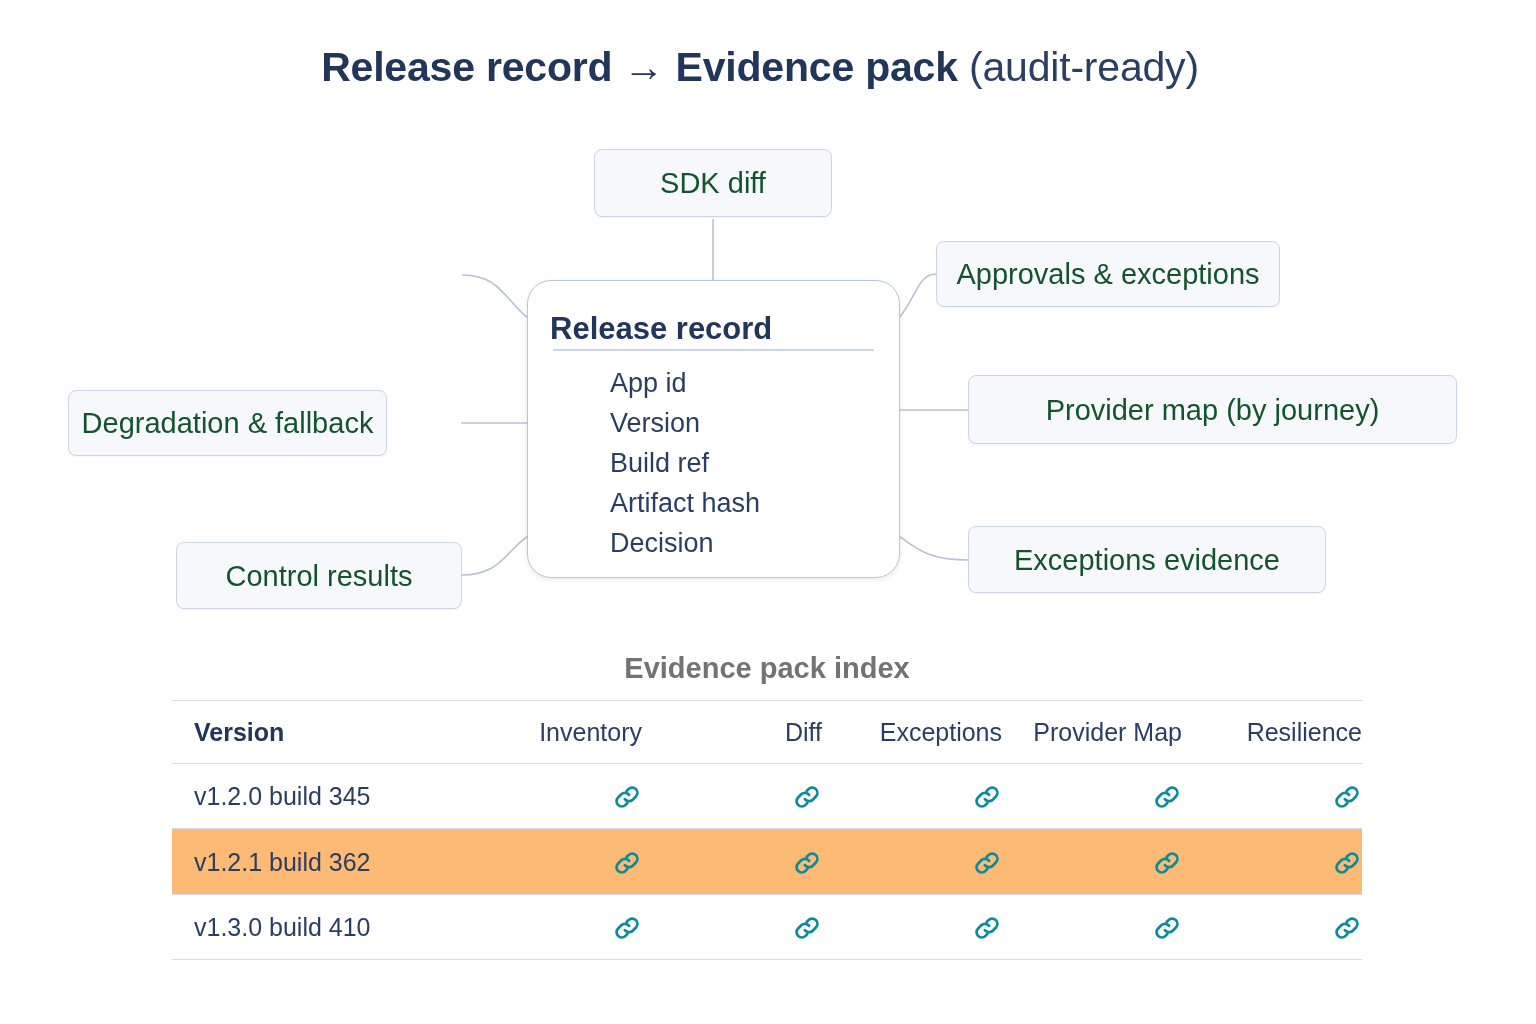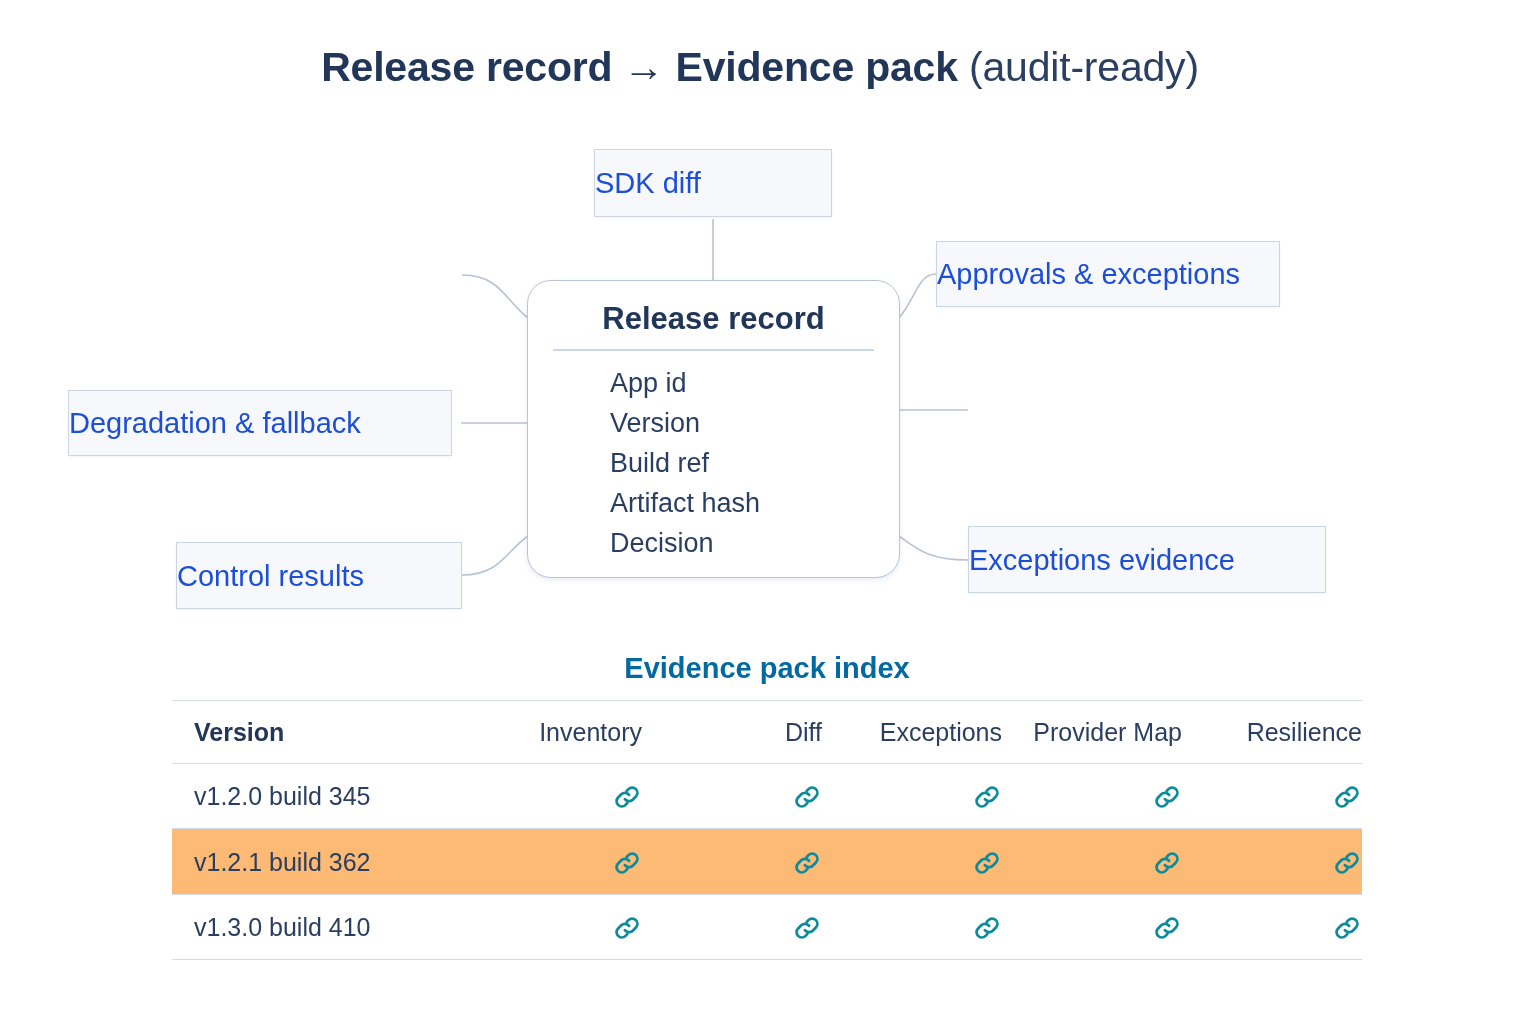--- a/index.html
+++ b/index.html
@@ -57,51 +57,51 @@
     width: 1536px;
     height: 640px;
     pointer-events: none;
   }
 
   .node {
     position: absolute;
     box-sizing: border-box;
     background: #f6f8fb;
     border: 1.4px solid #ccd5e4;
-    border-radius: 0;
+    border-radius: 8px;
     display: flex;
     align-items: center;
+    justify-content: center;
     font-size: 29px;
     line-height: 34px;
-    color: #1d4ed8;
+    color: #14532d;
     white-space: nowrap;
     box-shadow: 0 1px 2px rgba(40,60,100,0.06);
   }
 
   
   #center-card {
     position: absolute;
     left: 527px;
     top: 280px;
     width: 373px;
     height: 298px;
     box-sizing: border-box;
     background: #ffffff;
     border: 1.8px solid #b9c5d9;
     border-radius: 24px;
     box-shadow: 0 2px 5px rgba(40,60,100,0.10);
     padding: 18px 22px 16px 22px;
   }
   #center-card .card-title {
-    text-align: center;
     font-size: 31px;
     line-height: 40px;
     font-weight: 700;
     color: #22365a;
-    padding-bottom: 10px;
+    margin-top: 10px;
   }
   #center-card .card-divider {
     height: 1.5px;
     background: #ccd6e4;
     margin: 0 3px 12px 3px;
   }
   #center-card .card-fields {
     padding-left: 12px;
   }
   #center-card .card-field {
@@ -117,21 +117,21 @@
     position: absolute;
     left: 172px;
     top: 648px;
     width: 1190px;
   }
   #table-title {
     text-align: center;
     font-size: 29px;
     line-height: 40px;
     font-weight: 700;
-    color: #0369a1;
+    color: #737373;
     margin-bottom: 12px;
   }
   table.evidence {
     width: 100%;
     border-collapse: collapse;
     table-layout: fixed;
   }
   table.evidence th, table.evidence td {
     text-align: right;
     font-size: 25px;
@@ -190,29 +190,32 @@
         <path d="M 900 410 L 968 410"></path>
 
         <path d="M 968 560 C 930 560 918 550 899 536"></path>
       </g>
     </svg>
 
     <div class="node" style="left:594px; top:149px; width:238px; height:68px;">
       <span>SDK diff</span>
     </div>
 
-    <div class="node" style="left:68px; top:390px; width:384px; height:66px;">
+    <div class="node" style="left:68px; top:390px; width:319px; height:66px;">
       <span>Degradation &amp; fallback</span>
     </div>
     <div class="node" style="left:176px; top:542px; width:286px; height:67px;">
       <span>Control results</span>
     </div>
 
     <div class="node" style="left:936px; top:241px; width:344px; height:66px;">
       <span>Approvals &amp; exceptions</span>
+    </div>
+    <div class="node" style="left:968px; top:375px; width:489px; height:69px;">
+      <span>Provider map (by journey)</span>
     </div>
     <div class="node" style="left:968px; top:526px; width:358px; height:67px;">
       <span>Exceptions evidence</span>
     </div>
 
     <div id="center-card">
       <div class="card-title">Release record</div>
       <div class="card-divider"></div>
       <div class="card-fields">
         <div class="card-field">App id</div>

